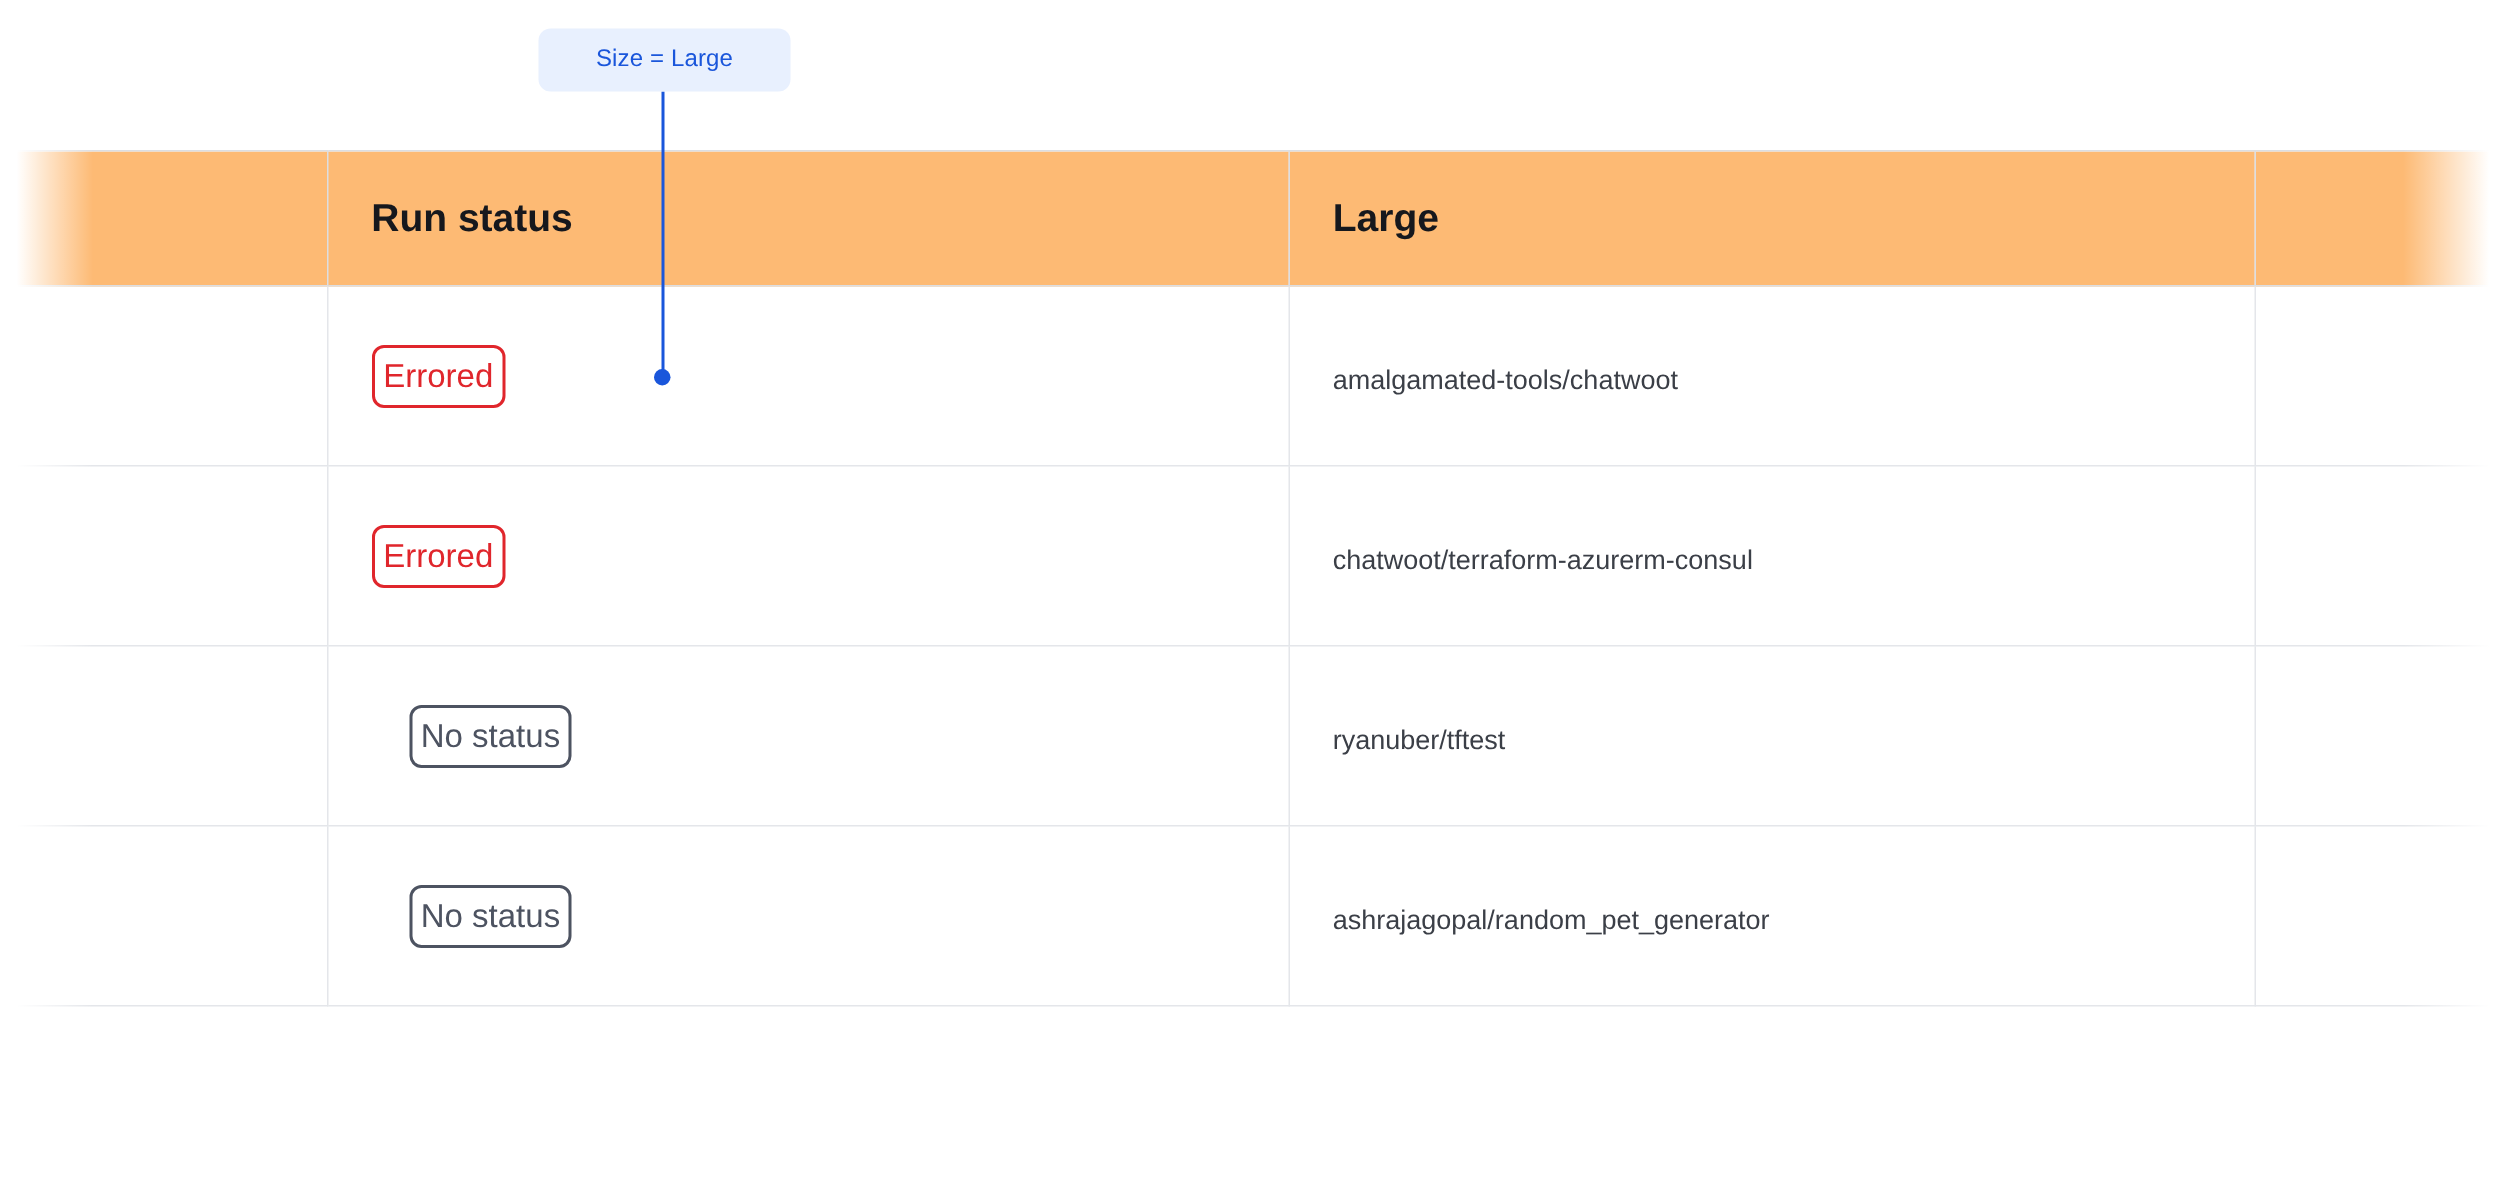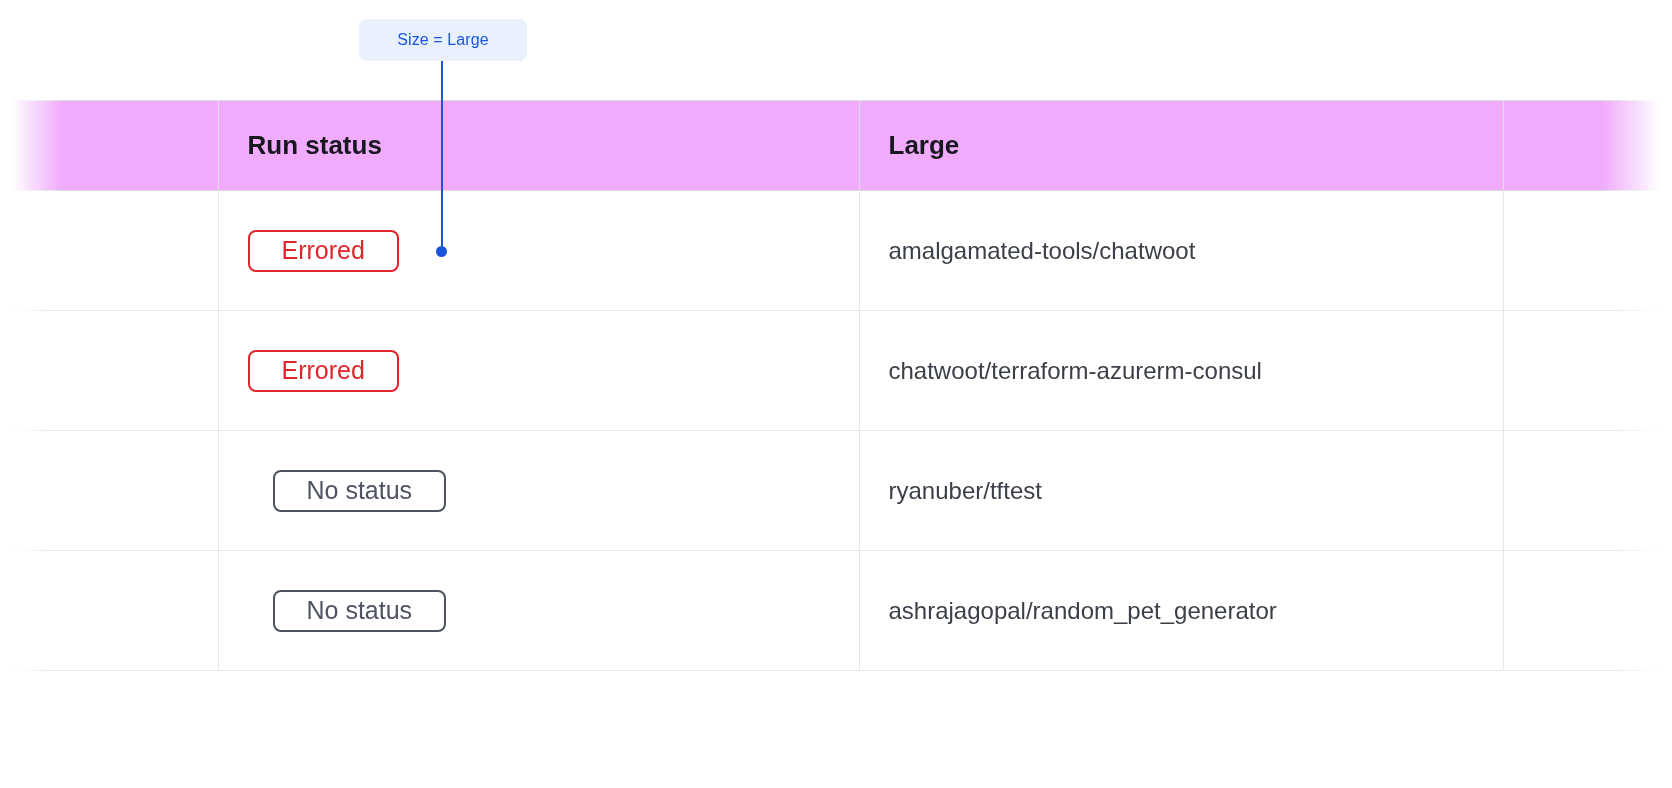--- a/index.html
+++ b/index.html
@@ -73,21 +73,21 @@
     border-collapse: collapse;
     table-layout: fixed;
   }
 
   .tbl col.c-sel  { width: 218px; }
   .tbl col.c-stat { width: 641px; }
   .tbl col.c-repo { width: 644px; }
   .tbl col.c-end  { width: 169px; }
 
   .tbl thead th {
-    background: #f0abfc;
+    background: #fdba74;
     height: 90px;
     text-align: left;
     vertical-align: middle;
     font-size: 26px;
     font-weight: bold;
     color: #16181d;
     border-top: 1px solid #dcdee2;
     border-bottom: 1px solid #dcdee2;
     border-right: 1px solid #dcdee2;
     padding: 0 0 0 29px;
@@ -106,33 +106,33 @@
   }
   .tbl tbody td.first { padding-left: 0; }
   .tbl tbody td.last  { border-right: none; }
 
   
   .pill {
     display: inline-flex;
     align-items: center;
     justify-content: center;
     height: 42px;
-    padding: 0 32px;
+    padding: 0 6px;
     border-radius: 8px;
     border: 2px solid currentColor;
-    font-size: 25px;
+    font-size: 22px;
     line-height: 1;
     white-space: nowrap;
     background: #ffffff;
   }
   .pill.errored        { color: #e0262c; }
   .pill.policy-checked { color: #c75300; }
   .pill.no-status      { color: #4d5361; margin-left: 25px; }
 
-  .repo-text { font-size: 24px; color: #3b3f47; white-space: nowrap; }
+  .repo-text { font-size: 18px; color: #3b3f47; white-space: nowrap; }
 
   
   .fade-left {
     position: absolute;
     left: 0; top: 0;
     width: 62px; height: 788px;
     background: linear-gradient(to right, #ffffff 18%, rgba(255,255,255,0) 100%);
     pointer-events: none;
   }
   .fade-right {

